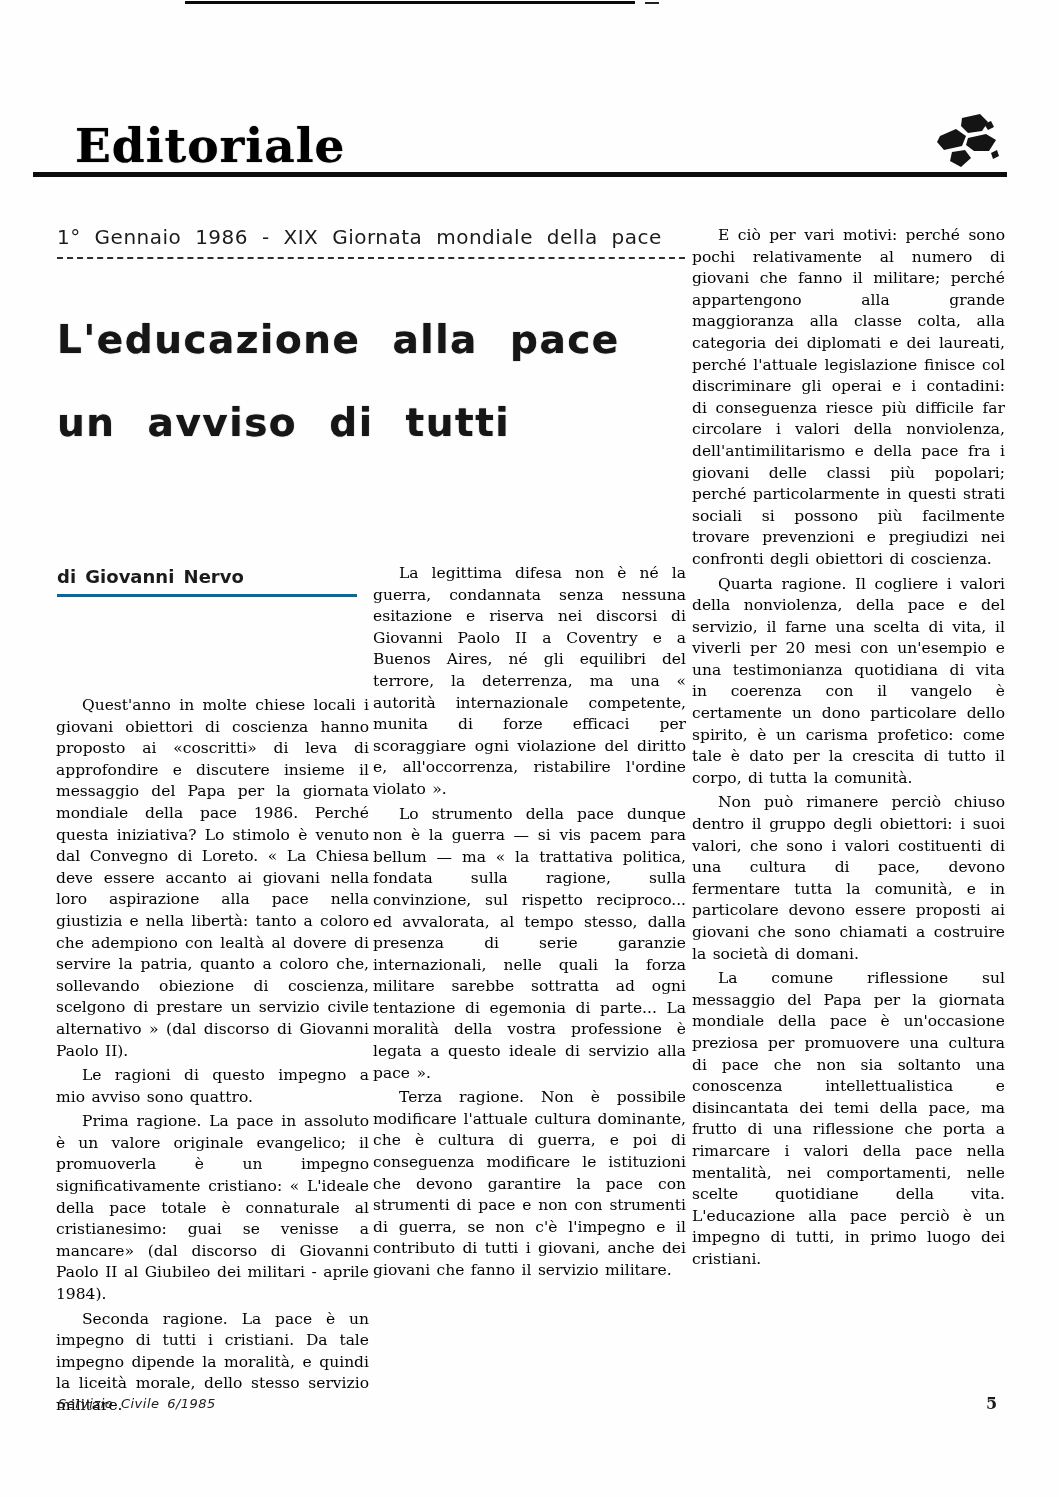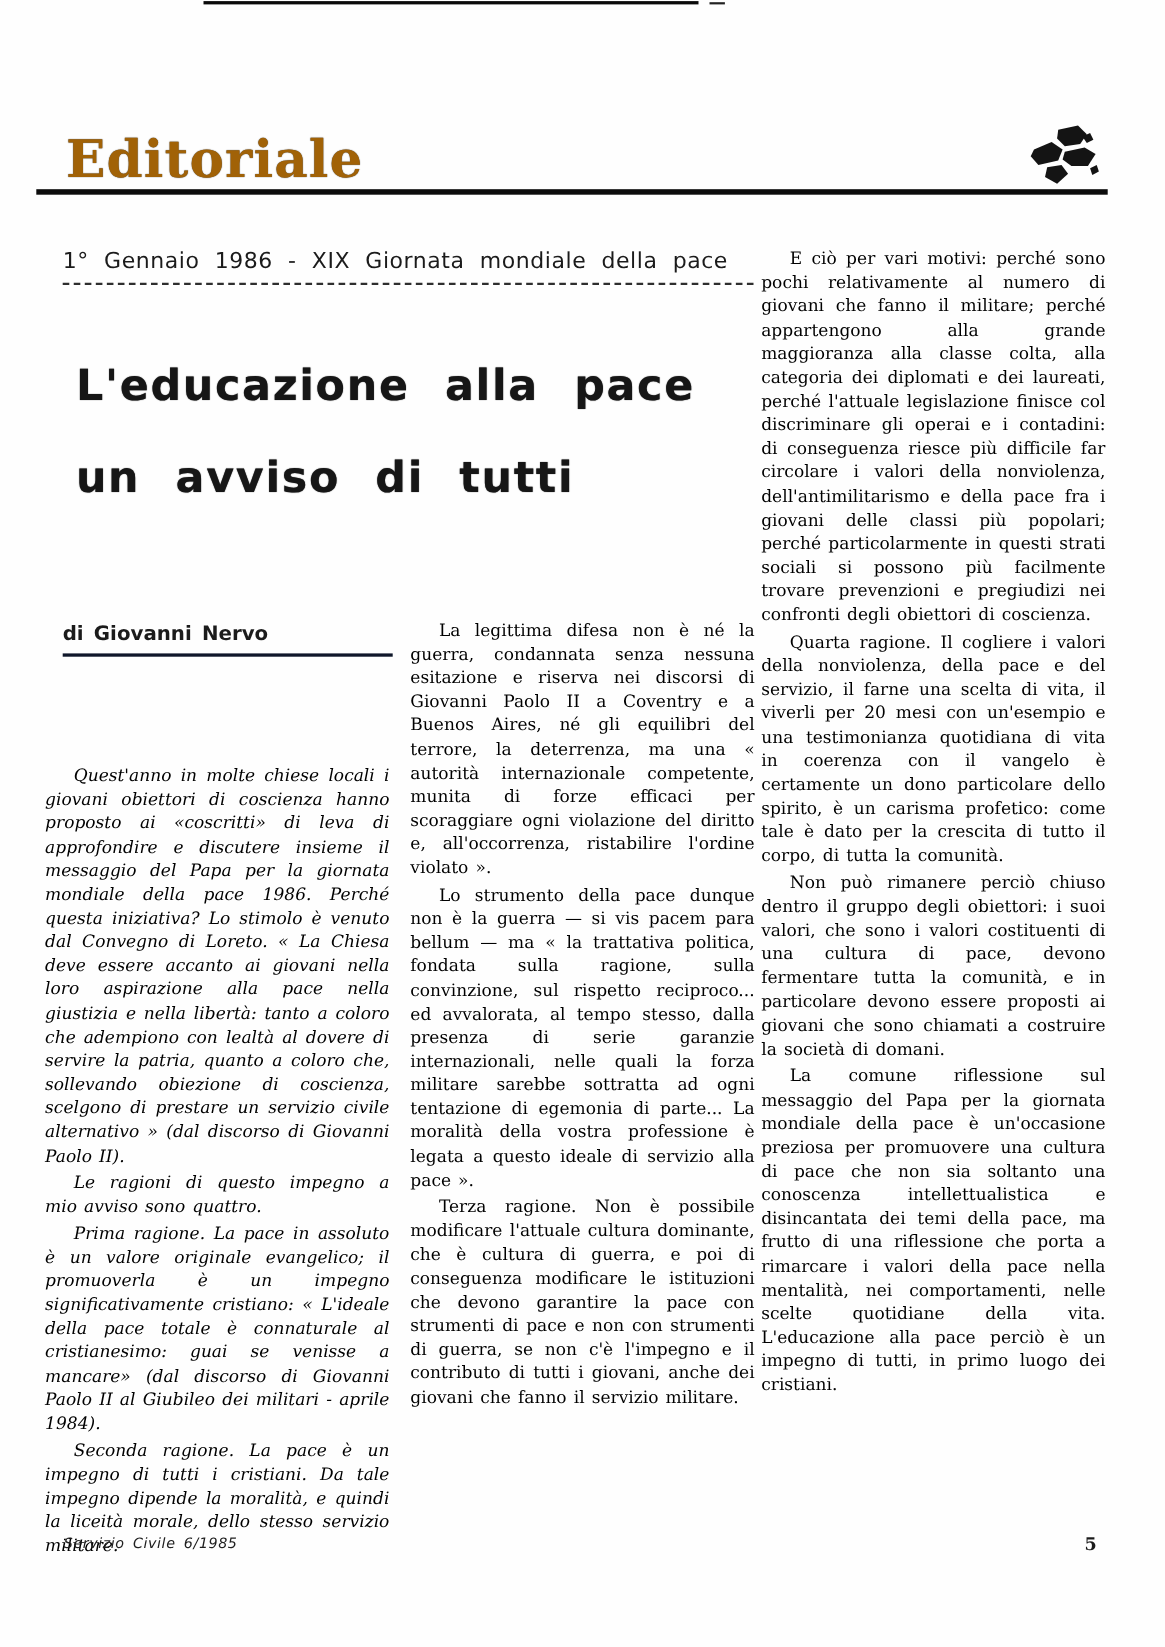--- a/index.html
+++ b/index.html
@@ -14,61 +14,61 @@
   
   .top-artifact{
     position:absolute;top:1px;left:185px;width:450px;height:3px;
     background:#0a0a0a;
   }
   .top-artifact2{
     position:absolute;top:2px;left:645px;width:14px;height:2px;background:#222;
   }
   
   .masthead-title{
-    position:absolute;top:118px;left:60px;margin:0;
+    position:absolute;top:118px;left:75px;margin:0;
     font-family:"DejaVu Serif", serif;
-    font-size:47px;font-weight:bold;letter-spacing:1px;color:#a16207;
+    font-size:47px;font-weight:bold;letter-spacing:1px;color:#000000;
     text-shadow:0 0 1px #333;
   }
   .masthead-logo{
     position:absolute;top:112px;left:928px;width:80px;height:66px;
   }
   .masthead-rule{
     position:absolute;top:172px;left:33px;width:974px;height:5px;
     background:#0c0c0c;
   }
   
   .kicker{
     position:absolute;top:225px;left:57px;width:628px;
     font-family:"DejaVu Sans", sans-serif;
     font-size:20px;font-weight:normal;color:#1b1b1b;
     word-spacing:7px;letter-spacing:0.5px;
     padding-bottom:8px;
     border-bottom:2px dashed #2e2e2e;
   }
   
   .headline{
-    position:absolute;top:320px;left:57px;margin:12px;width:640px;
+    position:absolute;top:320px;left:57px;margin:0;width:640px;
     font-family:"DejaVu Sans", sans-serif;
     font-size:39px;font-weight:bold;color:#161616;
     letter-spacing:1.5px;word-spacing:17px;line-height:1;
     text-shadow:0 0 1px #444;
   }
   .headline .hl-line{display:block;}
   .headline .hl-line + .hl-line{margin-top:44px;}
   
   .byline{
     position:absolute;top:566px;left:57px;width:300px;
     font-family:"DejaVu Sans", sans-serif;
     font-size:18px;font-weight:bold;color:#1b1b1b;word-spacing:3px;
-    padding-bottom:7px;border-bottom:3px solid #0f172a;
+    padding-bottom:7px;border-bottom:3px solid #0369a1;
   }
   
   .col{position:absolute;width:313px;}
-  .col-1{left:41px;top:695px;font-style:italic;}
+  .col-1{left:56px;top:695px;}
   .col-2{left:373px;top:563px;}
   .col-3{left:692px;top:225px;}
   .col p{
     margin:0 0 3px 0;
     font-size:15.5px;line-height:21.6px;
     text-align:justify;text-indent:26px;
     word-spacing:1.5px;color:#000000;
   }
   
   .footer-journal{

